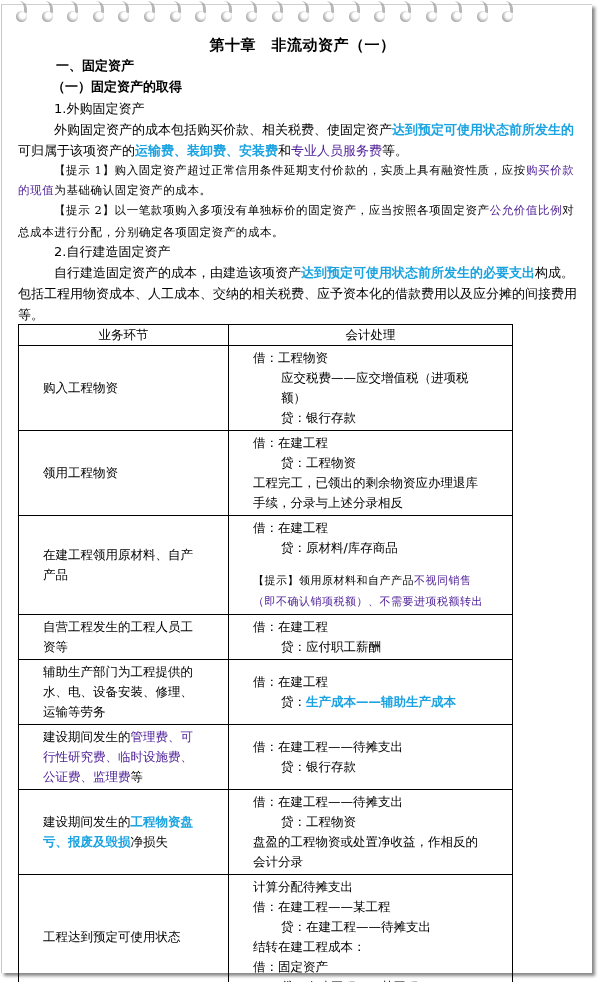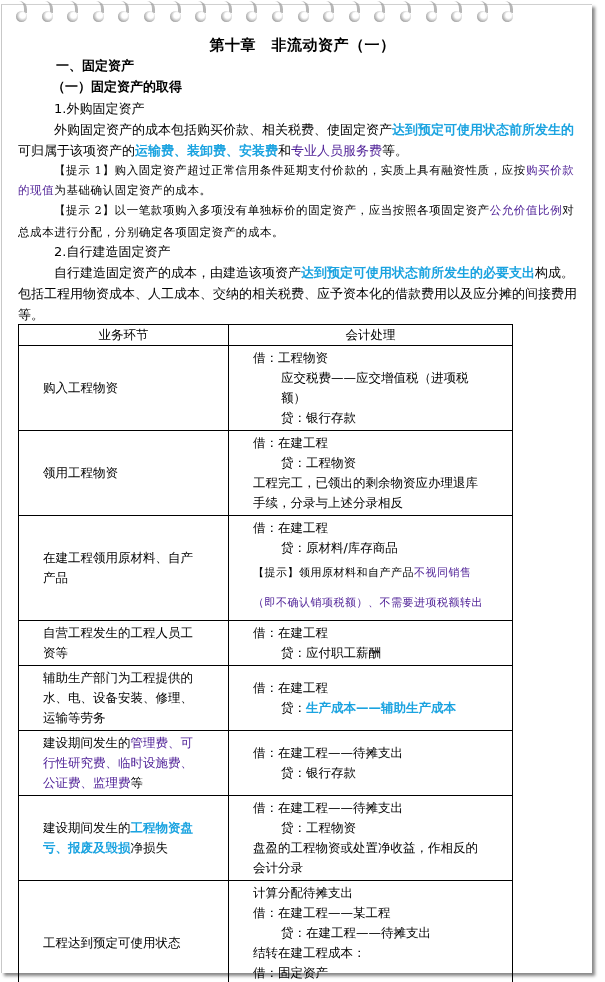--- a/index.html
+++ b/index.html
@@ -189,21 +189,21 @@
       <span class="line ind">贷：工程物资</span>
       <span class="line">工程完工，已领出的剩余物资应办理退库手续，分录与上述分录相反</span>
     </td>
   </tr>
 
   <tr>
     <td>在建工程领用原材料、自产产品</td>
     <td>
       <span class="line">借：在建工程</span>
       <span class="line ind">贷：原材料/库存商品</span>
-      <span class="line tipcell" style="line-height:30px;"><span>【提示】领用原材料和自产产品</span><span class="red">不视同销售（即不确认销项税额）、不需要进项税额转出</span></span>
+      <span class="line tipcell" style="line-height:21px;margin-top:12px;"><span>【提示】领用原材料和自产产品</span><span class="red">不视同销售（即不确认销项税额）、不需要进项税额转出</span></span>
     </td>
   </tr>
 
   <tr>
     <td>自营工程发生的工程人员工资等</td>
     <td>
       <span class="line">借：在建工程</span>
       <span class="line ind">贷：应付职工薪酬</span>
     </td>
   </tr>

